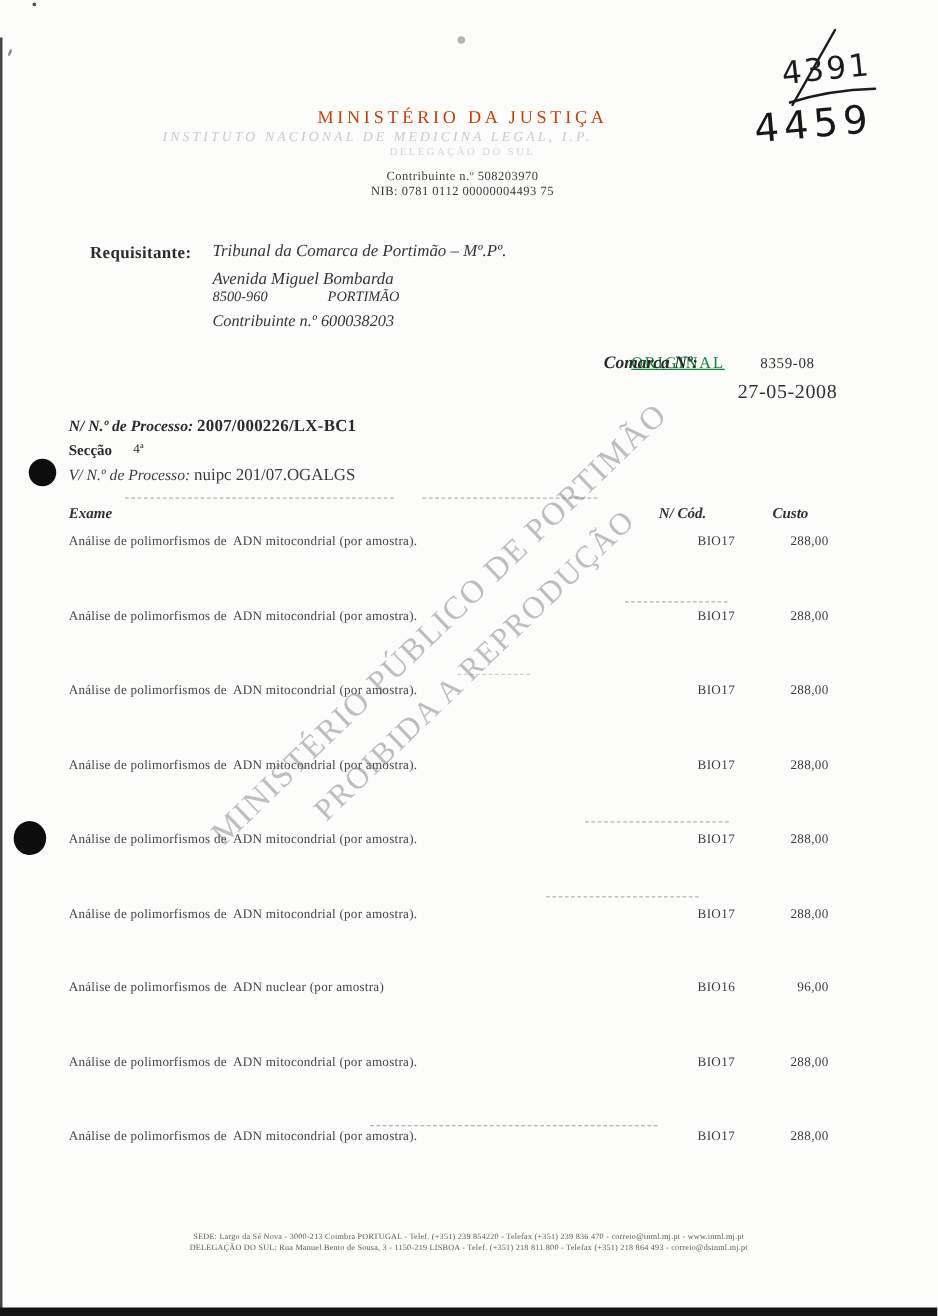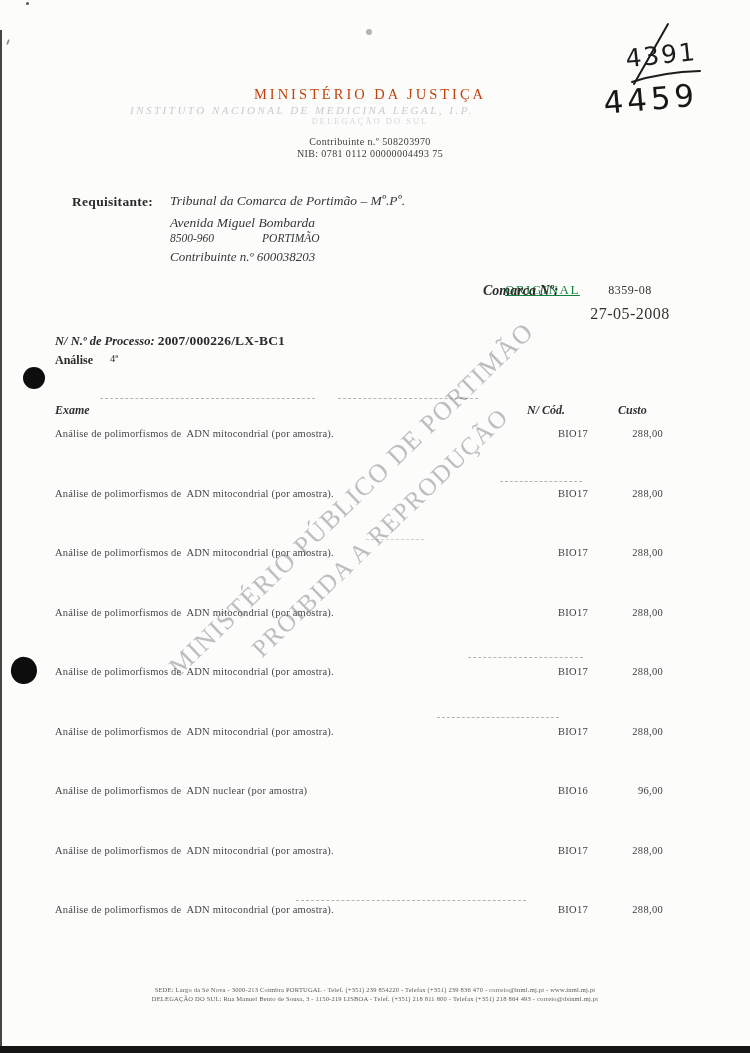--- a/index.html
+++ b/index.html
@@ -115,22 +115,26 @@
   <div class="abs original">ORIGINAL</div>
   <div class="abs fact-label">Comarca Nº:</div>
   <div class="abs fact-num">8359-08</div>
   <div class="abs fact-date">27-05-2008</div>
 
   <div class="abs proc1">
     <span class="lbl">N/ N.º de Processo:</span>
     <span class="val">2007/000226/LX-BC1</span>
   </div>
   <div class="abs proc2">
-    <span class="lbl">Análise</span>
+    <span class="lbl">Secção</span>
     <span class="val">4ª</span>
+  </div>
+  <div class="abs proc3">
+    <span class="lbl">V/ N.º de Processo:</span>
+    <span class="val">nuipc 201/07.OGALGS</span>
   </div>
 
   <div class="abs th th-exame">Exame</div>
   <div class="abs th th-cod">N/ Cód.</div>
   <div class="abs th th-custo">Custo</div>
 
   <div id="rows">
       <div class="trow" style="top: 428px;">
         <span class="exam">Análise de polimorfismos de  ADN mitocondrial (por amostra).</span>
         <span class="code">BIO17</span>

